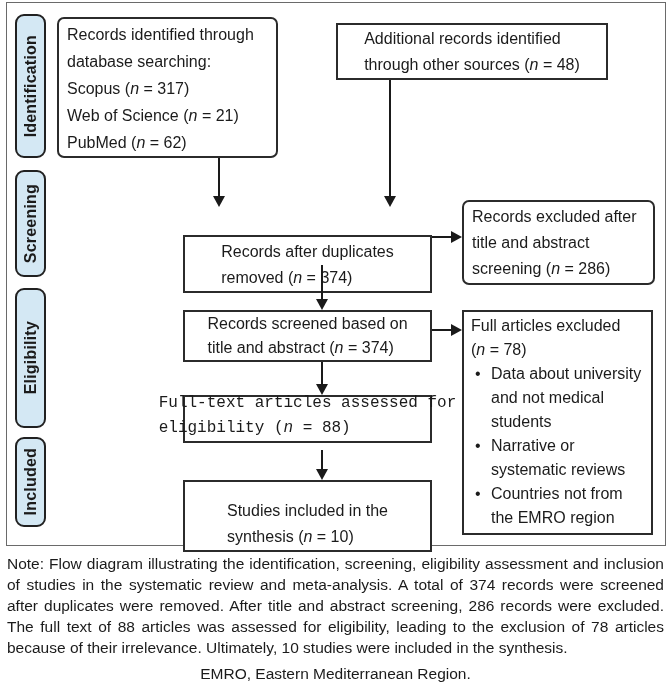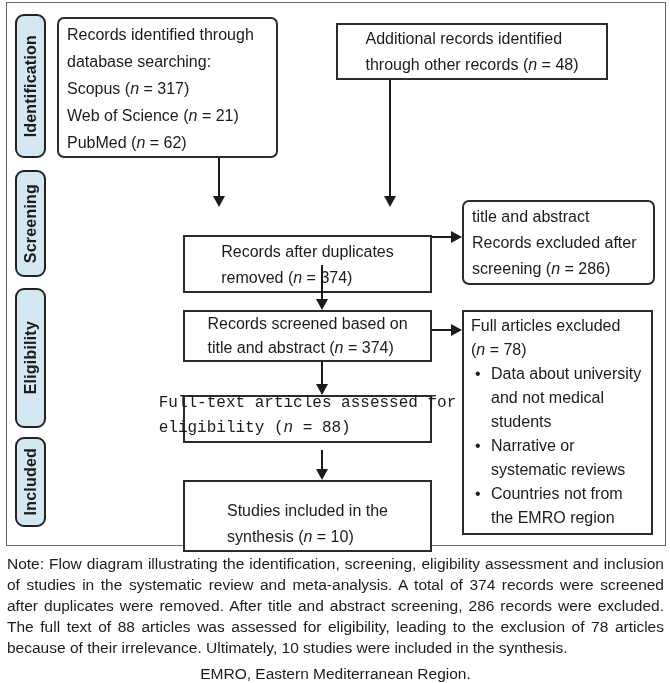--- a/index.html
+++ b/index.html
@@ -89,34 +89,34 @@
     <div class="ln">Records identified through</div>
     <div class="ln">database searching:</div>
     <div class="ln"><span>Scopus (</span><i class="nvar">n</i><span> = 317)</span></div>
     <div class="ln"><span>Web of Science (</span><i class="nvar">n</i><span> = 21)</span></div>
     <div class="ln"><span>PubMed (</span><i class="nvar">n</i><span> = 62)</span></div>
   </div>
 
   <div class="fbox box-other vcenter">
     <div class="inner">
       <div class="ln">Additional records identified</div>
-      <div class="ln"><span>through other records (</span><i class="nvar">n</i><span> = 48)</span></div>
+      <div class="ln"><span>through other sources (</span><i class="nvar">n</i><span> = 48)</span></div>
     </div>
   </div>
 
   <div class="fbox box-dup vcenter">
     <div class="inner">
       <div class="ln">Records after duplicates</div>
       <div class="ln"><span>removed (</span><i class="nvar">n</i><span> = 374)</span></div>
     </div>
   </div>
 
   <div class="fbox box-excl1 pad">
+    <div class="ln">Records excluded after</div>
     <div class="ln">title and abstract</div>
-    <div class="ln">Records excluded after</div>
     <div class="ln"><span>screening (</span><i class="nvar">n</i><span> = 286)</span></div>
   </div>
 
   <div class="fbox box-screened vcenter">
     <div class="inner">
       <div class="ln">Records screened based on</div>
       <div class="ln"><span>title and abstract (</span><i class="nvar">n</i><span> = 374)</span></div>
     </div>
   </div>
 

